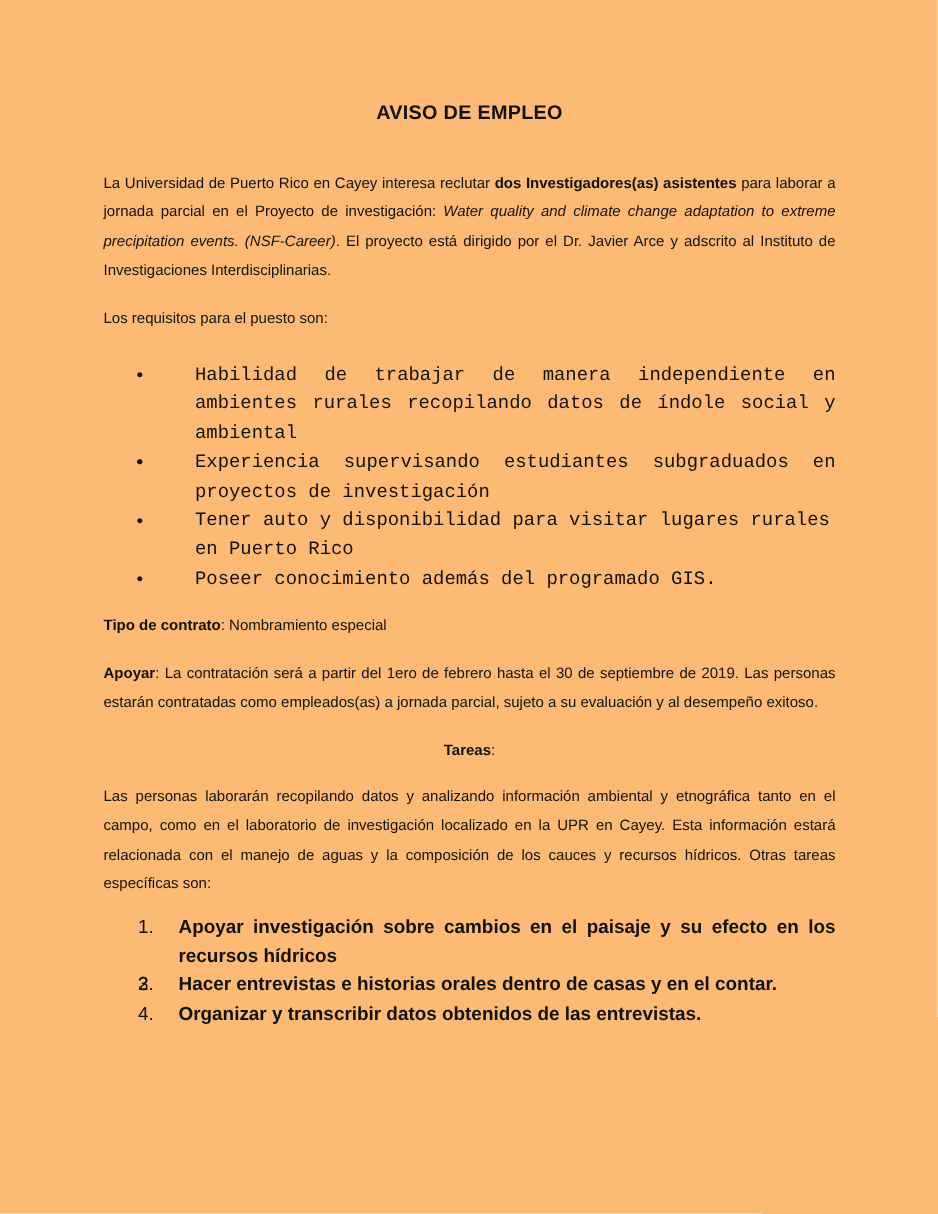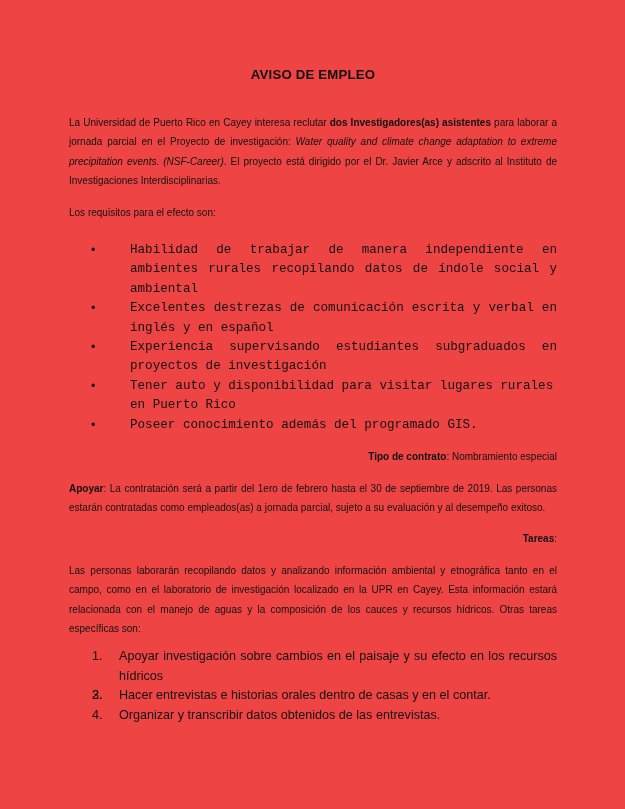--- a/index.html
+++ b/index.html
@@ -17,21 +17,21 @@
     color: #111111;
     -webkit-font-smoothing: antialiased;
   }
 
   .page {
     position: absolute;
     left: 0;
     top: 0;
     width: 625px;
     height: 809px;
-    background: #ef4444;
+    background: #fdba74;
   }
 
   .content {
     position: absolute;
     left: 69px;
     top: 60px;
     width: 488px;
   }
 
   .doc-title {
@@ -109,75 +109,75 @@
     position: absolute;
     left: 23px;
     top: 0;
     font-size: 12.6px;
     line-height: 19.4px;
     width: 22px;
     text-align: left;
   }
   ol.numbers > li .num-text {
     display: block;
+    font-weight: bold;
   }
 </style>
 </head>
 <body>
 
 <div class="page">
   <div class="content">
 
     <h1 class="doc-title">AVISO DE EMPLEO</h1>
 
     <div class="gap-large"></div>
 
     <p class="para"><span>La Universidad de Puerto Rico en Cayey interesa reclutar </span><b>dos Investigadores(as) asistentes</b><span> para laborar a jornada parcial en el Proyecto de investigación: </span><i>Water quality and climate change adaptation to extreme precipitation events. (NSF-Career)</i><span>. El proyecto está dirigido por el Dr. Javier Arce y adscrito al Instituto de Investigaciones Interdisciplinarias.</span></p>
 
     <div class="gap-para"></div>
 
-    <p class="para" style="text-align:left;">Los requisitos para el efecto son:</p>
+    <p class="para" style="text-align:left;">Los requisitos para el puesto son:</p>
 
     <div class="gap-para"></div>
 
 
     <ul class="bullets">
       <li>
         <span class="bullet-dot">•</span>
         <span class="bullet-text">Habilidad de trabajar de manera independiente en ambientes rurales recopilando datos de índole social y ambiental</span>
       </li>
       <li>
         <span class="bullet-dot">•</span>
-        <span class="bullet-text">Excelentes destrezas de comunicación escrita y verbal en inglés y en español</span>
       </li>
       <li>
         <span class="bullet-dot">•</span>
         <span class="bullet-text">Experiencia supervisando estudiantes subgraduados en proyectos de investigación</span>
       </li>
       <li class="short">
         <span class="bullet-dot">•</span>
         <span class="bullet-text">Tener auto y disponibilidad para visitar lugares rurales en Puerto Rico</span>
       </li>
       <li class="short">
         <span class="bullet-dot">•</span>
         <span class="bullet-text">Poseer conocimiento además del programado GIS.</span>
       </li>
     </ul>
 
     <div class="gap-para"></div>
 
-    <p class="para" style="text-align:right;"><b>Tipo de contrato</b><span>: </span><span>Nombramiento especial</span></p>
+    <p class="para" style="text-align:left;"><b>Tipo de contrato</b><span>: </span><span>Nombramiento especial</span></p>
 
     <div class="gap-para"></div>
 
     <p class="para"><b>Apoyar</b><span>: </span><span>La contratación será a partir del 1ero de febrero hasta el 30 de septiembre de 2019. Las personas estarán contratadas como empleados(as) a jornada parcial, sujeto a su evaluación y al desempeño exitoso.</span></p>
 
     <div class="gap-para"></div>
 
-    <p class="para" style="text-align:right;"><b>Tareas</b><span>:</span></p>
+    <p class="para" style="text-align:center;"><b>Tareas</b><span>:</span></p>
 
     <div class="gap-para"></div>
 
     <p class="para">Las personas laborarán recopilando datos y analizando información ambiental y etnográfica tanto en el campo, como en el laboratorio de investigación localizado en la UPR en Cayey. Esta información estará relacionada con el manejo de aguas y la composición de los cauces y recursos hídricos. Otras tareas específicas son:</p>
 
     <ol class="numbers">
       <li>
         <span class="num-label">1.</span>
         <span class="num-text">Apoyar investigación sobre cambios en el paisaje y su efecto en los recursos hídricos</span>
       </li>

